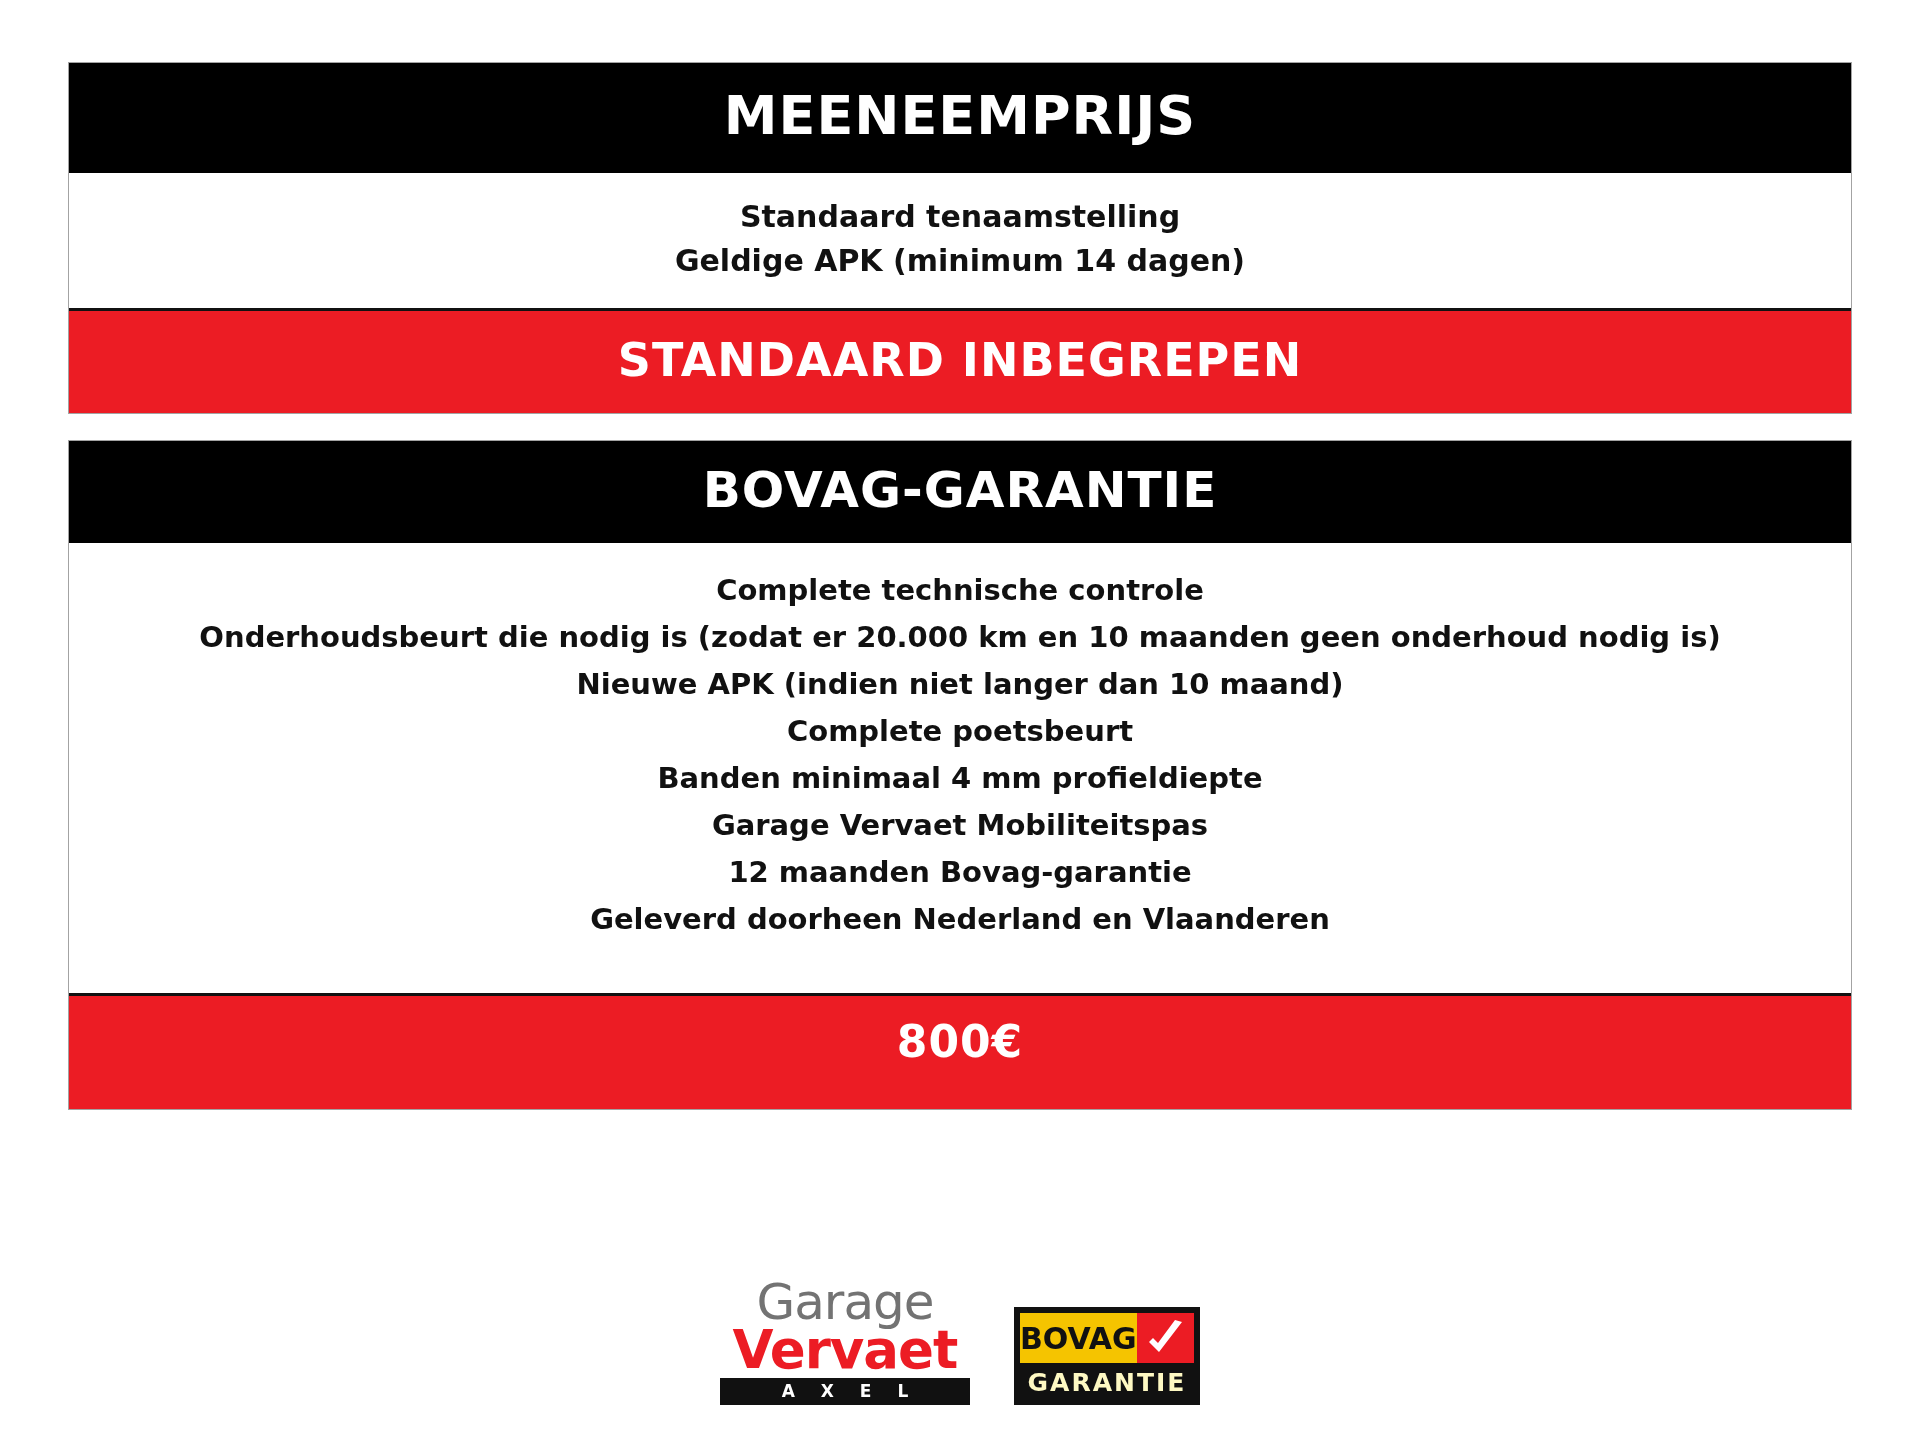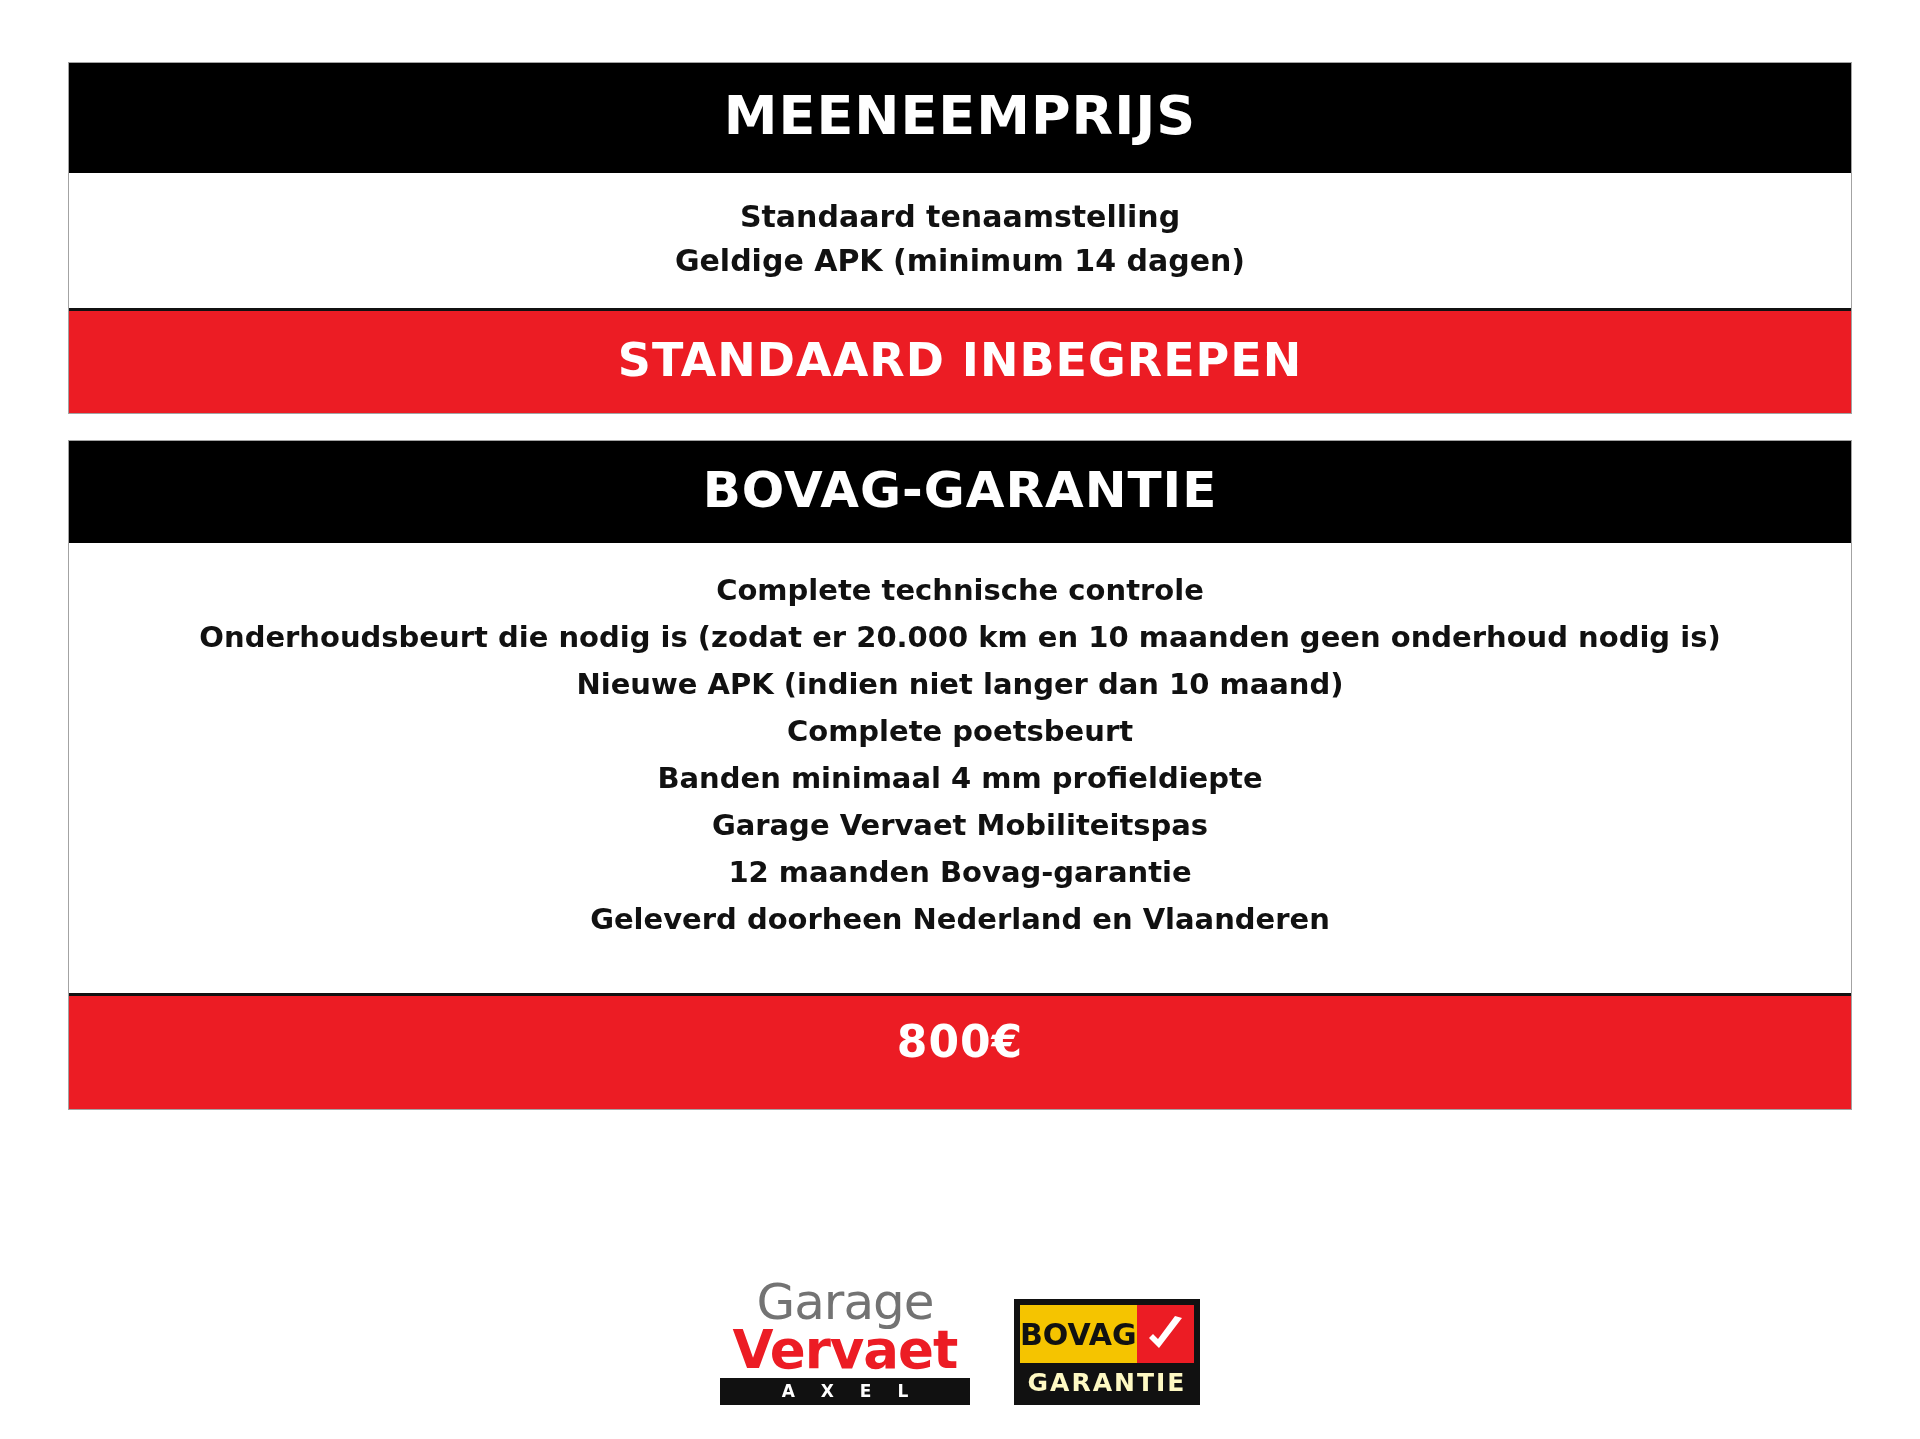--- a/index.html
+++ b/index.html
@@ -137,21 +137,21 @@
   }
   
   .logo-bovag {
     width: 186px;
     background: #111111;
     padding: 6px;
     box-sizing: border-box;
   }
   .logo-bovag .lb-top {
     display: flex;
-    height: 58px;
+    height: 50px;
   }
   .logo-bovag .lb-word {
     flex: 1 1 auto;
     background: #f5c400;
     color: #111111;
     font-size: 30px;
     font-weight: bold;
     letter-spacing: 0px;
     display: flex;
     align-items: center;

